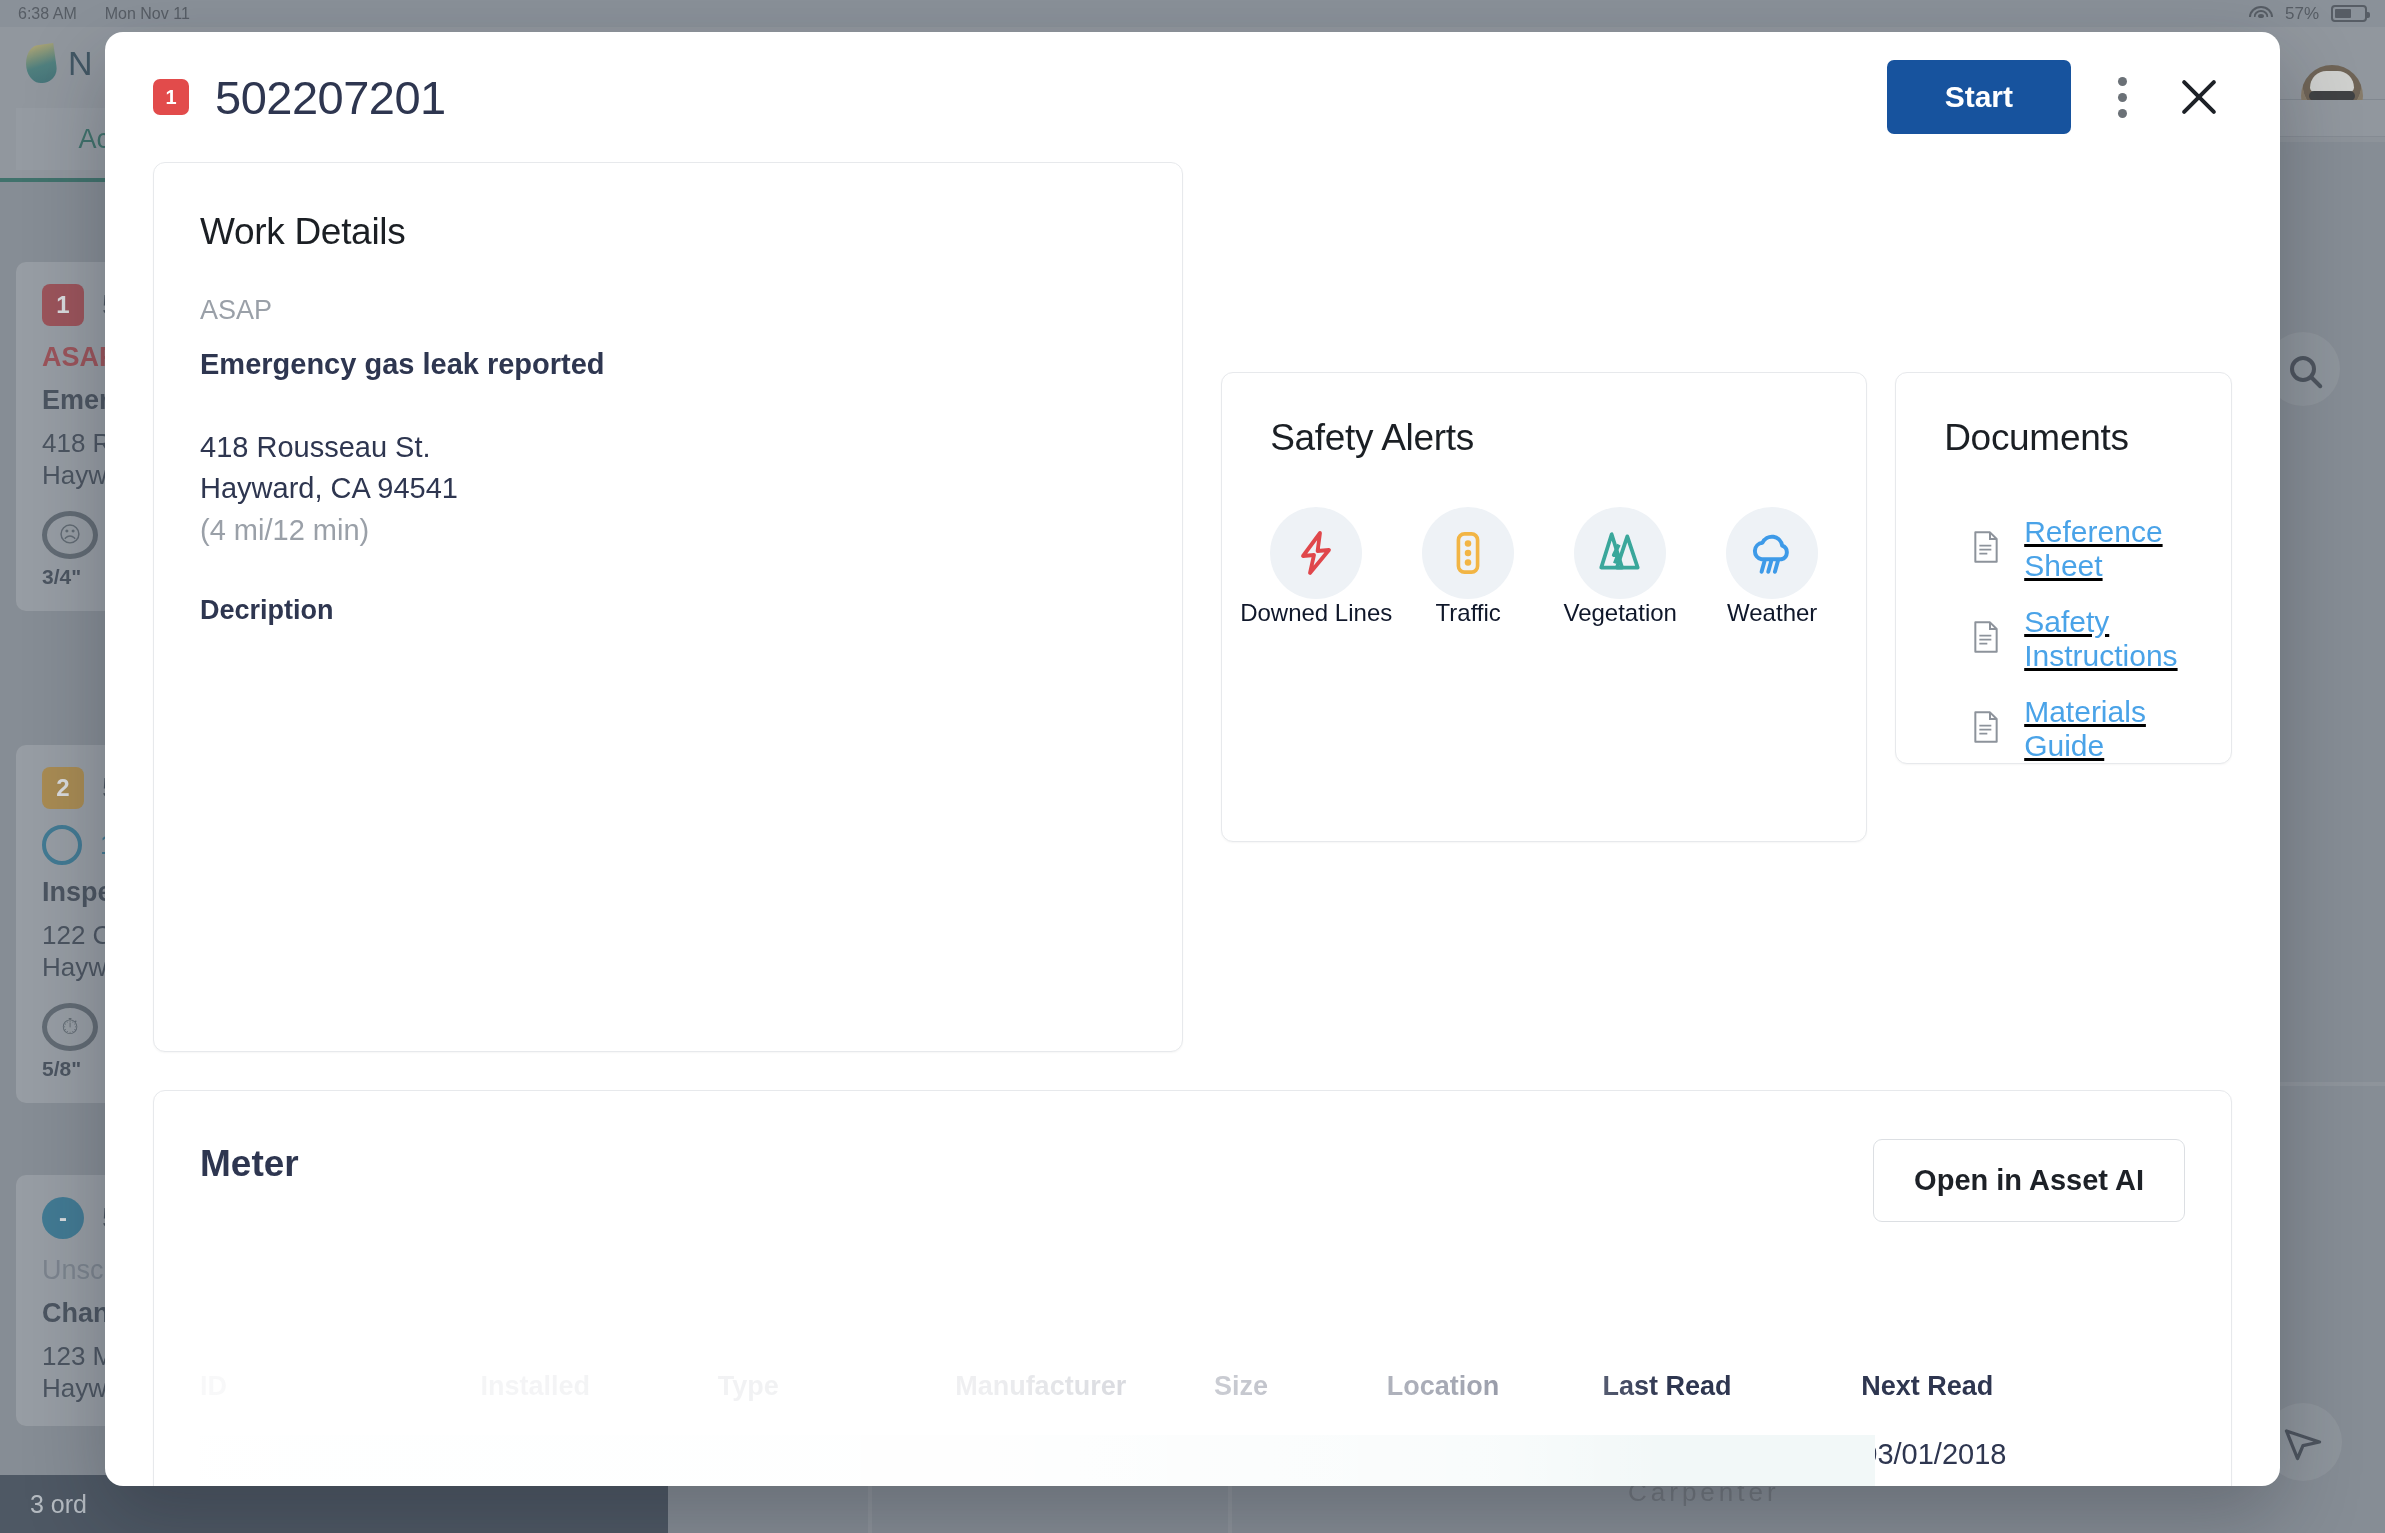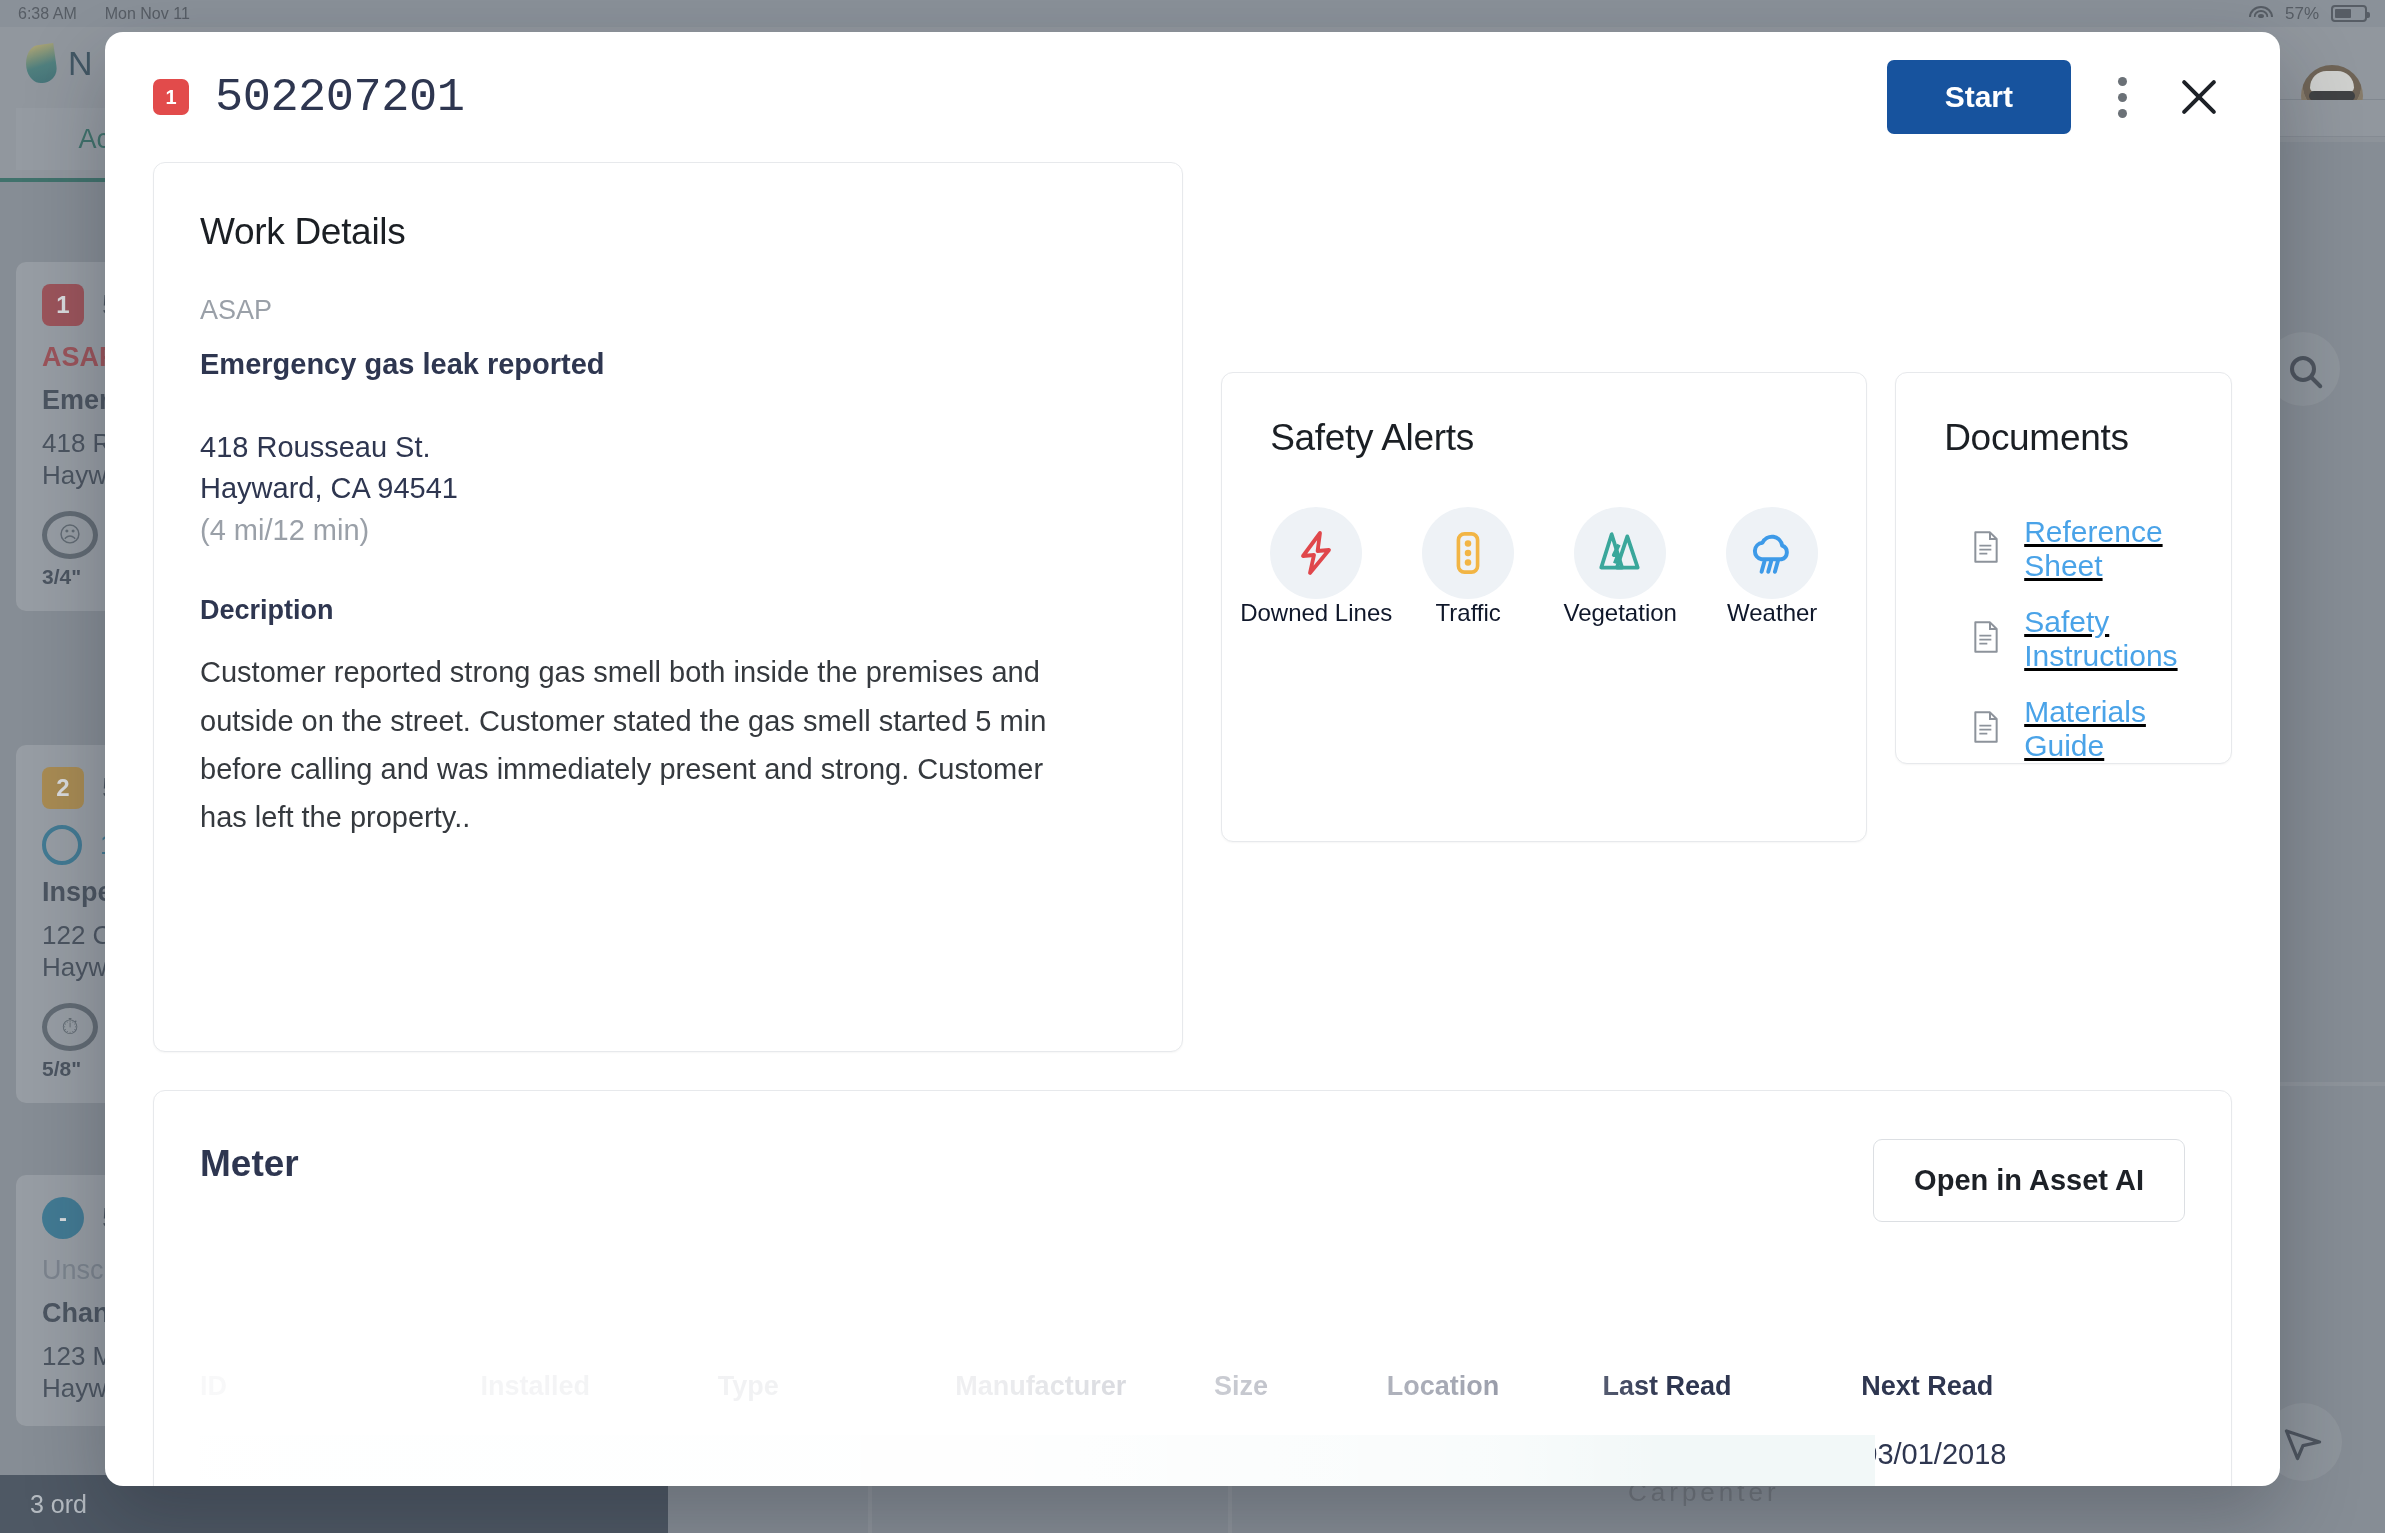--- a/index.html
+++ b/index.html
@@ -160,21 +160,21 @@
   }
   #modal-header {
     position:relative; height:130px; display:flex; align-items:center;
     padding: 0 55px 0 48px;
   }
   #wo-badge {
     width:36px; height:36px; border-radius:7px; background:#e24b4b;
     color:#fff; font-size:20px; font-weight:600;
     display:flex; align-items:center; justify-content:center; flex:0 0 auto;
   }
-  #wo-number { font-size:47px; color:#2e3650; margin-left:26px; font-weight:400; letter-spacing:-.5px;font-family:Liberation Mono, monospace; }
+  #wo-number { font-size:47px; color:#2e3650; margin-left:26px; font-weight:400; letter-spacing:-.5px; }
   #header-actions { margin-left:auto; display:flex; align-items:center; gap:34px; }
   #start-button {
     background:#17539e; color:#fff; border:none; border-radius:7px;
     font-family:"Liberation Sans", sans-serif;
     font-size:30px; font-weight:700; padding:20px 58px; cursor:pointer;
   }
   #kebab-button {
     width:34px; height:62px; background:none; border:none; cursor:pointer;
     display:flex; flex-direction:column; align-items:center; justify-content:center; gap:7px;
   }
@@ -404,21 +404,20 @@
       <section class="card" id="work-details-card">
         <h2 class="card-title">Work Details</h2>
         <div class="wd-priority">ASAP</div>
         <div class="wd-title">Emergency gas leak reported</div>
         <div class="wd-addr">
           <div>418 Rousseau St.</div>
           <div>Hayward, CA 94541</div>
           <div class="wd-eta">(4 mi/12 min)</div>
         </div>
         <div class="wd-desc-label">Decription</div>
-        <p class="wd-desc">Customer reported strong gas smell both inside the premises and outside on the street. Customer stated the gas smell started 5 min before calling and was immediately present and strong. Customer has left the property..</p>
       </section>
 
       <div id="right-col">
 
         <section class="card" id="safety-card">
           <h2 class="card-title">Safety Alerts</h2>
           <div id="safety-list">
 
             <div class="safety-item">
               <span class="safety-circle">

